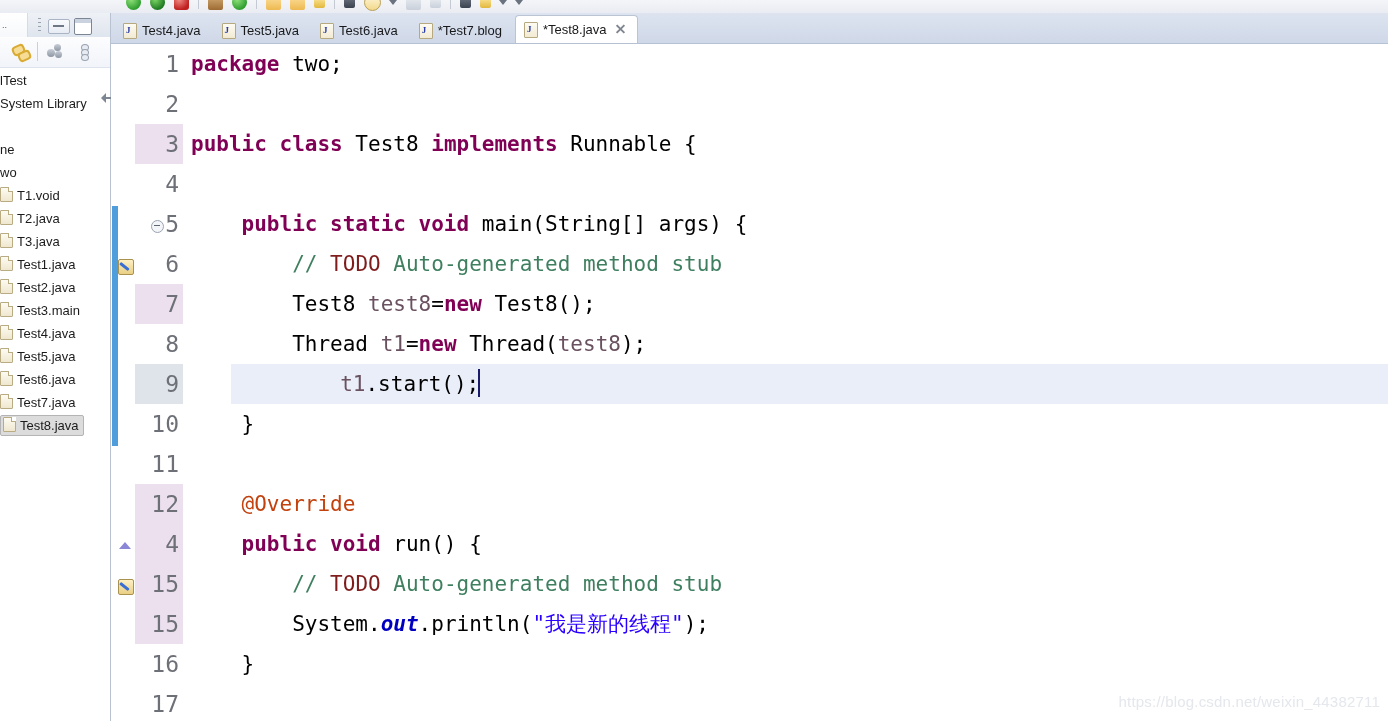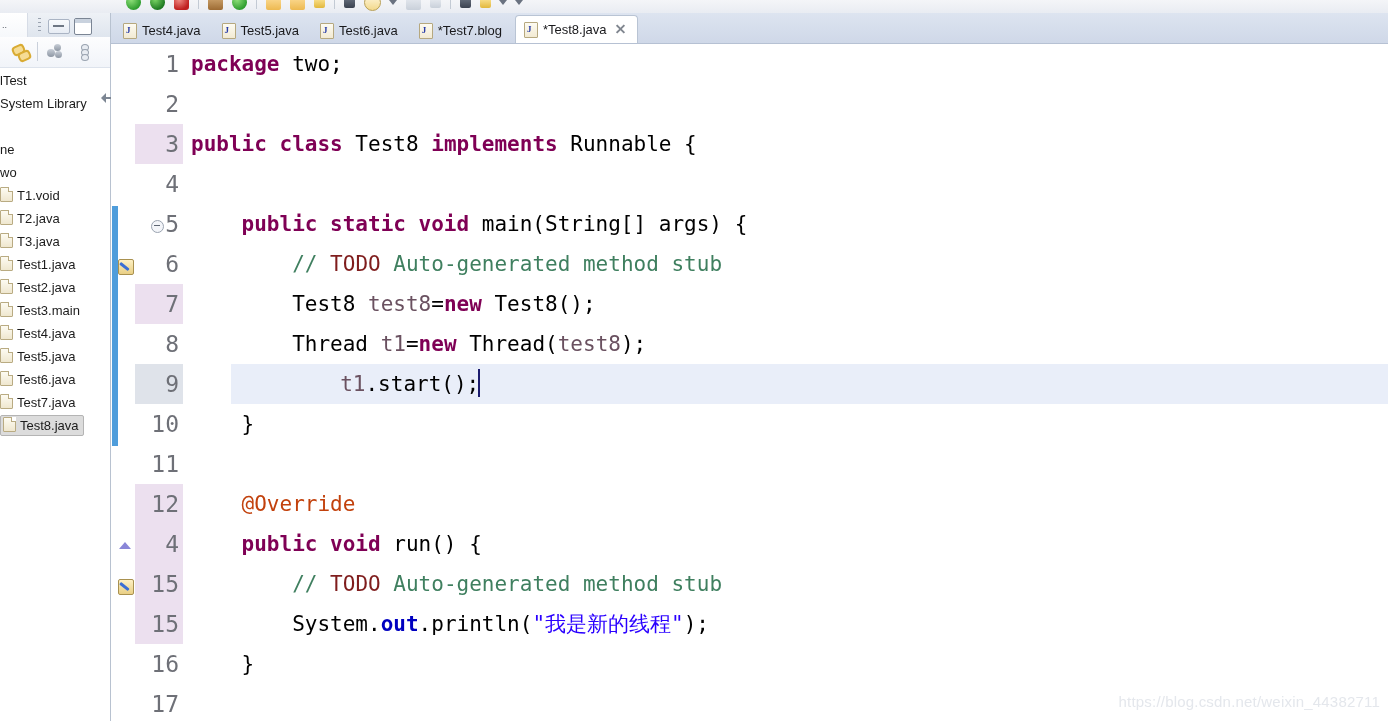--- a/index.html
+++ b/index.html
@@ -192,21 +192,21 @@
     font-size:21px;
     color:#000000;
     white-space:pre;
   }
   .cl{height:40px;line-height:40px;position:relative;padding-left:8px;}
   .cl.current{background:#e9eef9;margin-left:48px;}
   .kw{color:#7f0055;font-weight:bold;}
   .cm{color:#3f7f5f;}
   .todo{color:#7f1d1d;font-weight:normal;}
   .str{color:#2a00ff;}
-  .fld{color:#0000c0;font-weight:bold;}
+  .fld{color:#0000c0;font-weight:bold;font-style:italic;}
   .loc{color:#6a5160;}
   .ann{color:#c2410c;}
   .caret{
     display:inline-block;width:2px;height:28px;background:#1b1b6e;
     vertical-align:-6px;margin-left:-1px;
   }
 
   .watermark{
     position:absolute;right:8px;bottom:13px;
     font-size:15px;color:#e4e7ec;letter-spacing:.2px;

